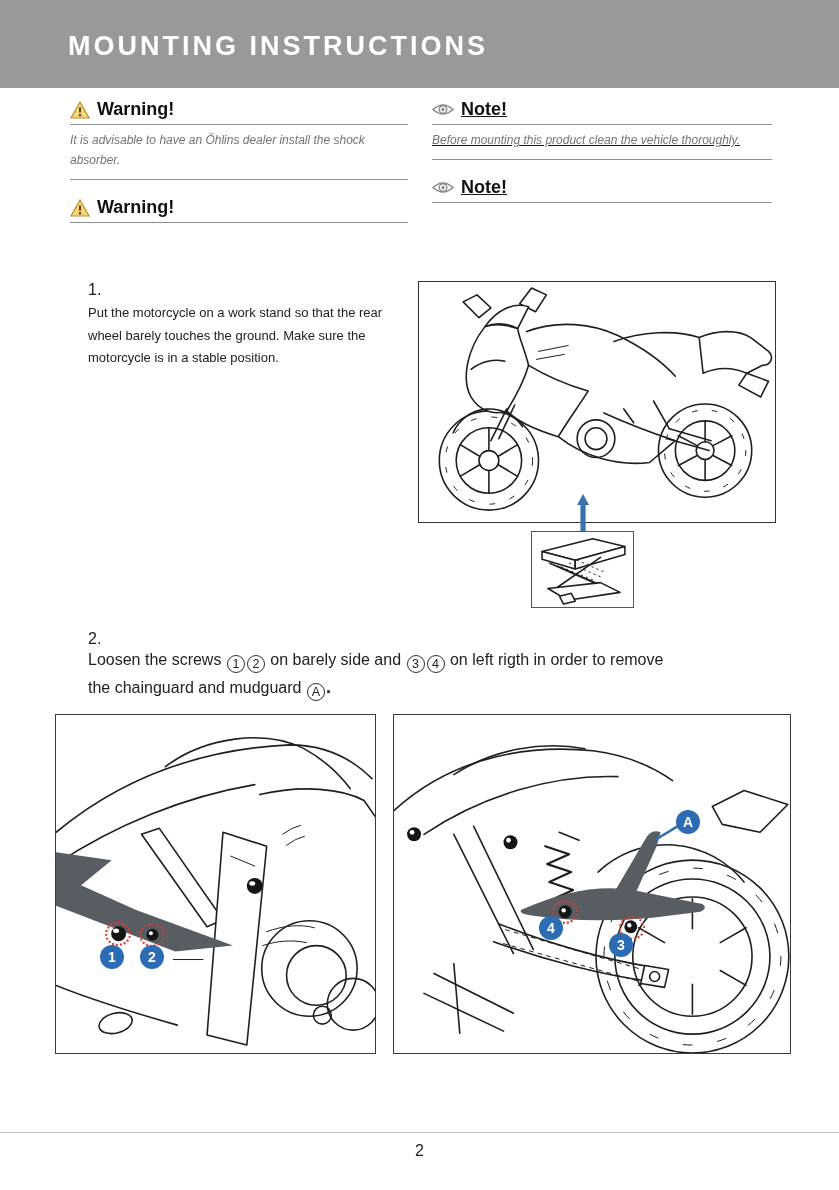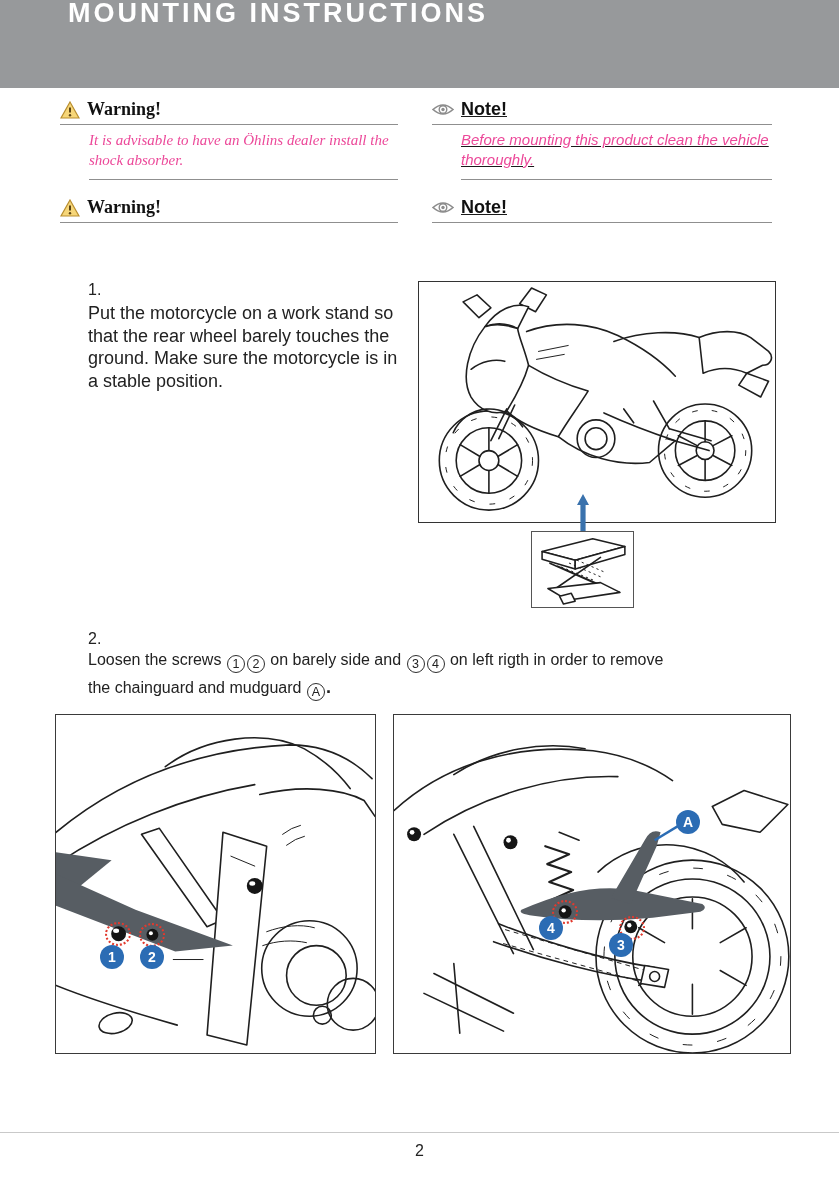--- a/index.html
+++ b/index.html
@@ -1,35 +1,35 @@
 <!DOCTYPE html>
 <html><head>
 <meta charset="utf-8">
 <style>
   * { margin:0; padding:0; box-sizing:border-box; }
   html,body { width:839px; height:1190px; background:#ffffff; font-family:"Liberation Sans", sans-serif; color:#1a1a1a; }
   .page { position:relative; width:839px; height:1190px; overflow:hidden; background:#fff; }
 
   
-  .header { position:absolute; left:0; top:0; width:839px; height:88px; background:#97999b; display:flex; align-items:flex-start; padding-left:68px; }
+  .header { position:absolute; left:0; top:0; width:839px; height:88px; background:#97999b; display:flex; align-items:center; padding-left:68px; }
   .title { font-size:27px; font-weight:bold; letter-spacing:3px; color:#ffffff; line-height:27px; margin-bottom:-4px; white-space:nowrap; }
 
   
   .col { position:absolute; top:99px; }
-  .col-left  { left:60px;  width:338px;font-family:Liberation Serif, serif; }
+  .col-left  { left:70px;  width:338px; }
   .col-right { left:432px; width:340px;text-decoration:underline; }
   .alert { margin-bottom:17px; }
   .alert-head { display:flex; align-items:center; gap:7px; padding-bottom:4px; border-bottom:1px solid #8f8f8f; }
   .alert-label { font-size:18px; font-weight:bold; color:#111; }
-  .alert-body { font-style:italic; font-size:15px; line-height:20px; color:#ec4899; padding:5px 0 9px 0; border-bottom:1px solid #8f8f8f;margin-left:29px; }
+  .alert-body { font-style:italic; font-size:12px; line-height:20px; color:#737373; padding:5px 0 9px 0; border-bottom:1px solid #8f8f8f; }
 
   
   .step-num { position:absolute; font-size:16px; color:#222; }
   .step1-num { left:88px; top:281px; }
-  .step1-text { position:absolute; left:88px; top:302px; width:322px; font-size:18px; line-height:22.5px; color:#222; }
+  .step1-text { position:absolute; left:88px; top:302px; width:322px; font-size:13px; line-height:22.5px; color:#222; }
   .step2-num { left:88px; top:630px; }
   .step2-line { position:absolute; left:88px; font-size:16px; color:#222; white-space:nowrap; }
   .step2-l1 { top:651px; }
   .step2-l2 { top:677px;text-align:center; }
   .circ { display:inline-flex; align-items:center; justify-content:center; width:18px; height:18px; border:1.4px solid #2e2e2e; border-radius:50%; font-size:12.5px; line-height:1; vertical-align:-3px; margin:0 1px; color:#222; background:#fff; }
   .bold-dot { font-weight:bold; font-size:18px; }
 
   
   .fig { position:absolute; background:#fff; border:1.5px solid #333; }
   .fig-main  { left:418px; top:281px; width:358px; height:242px; }

